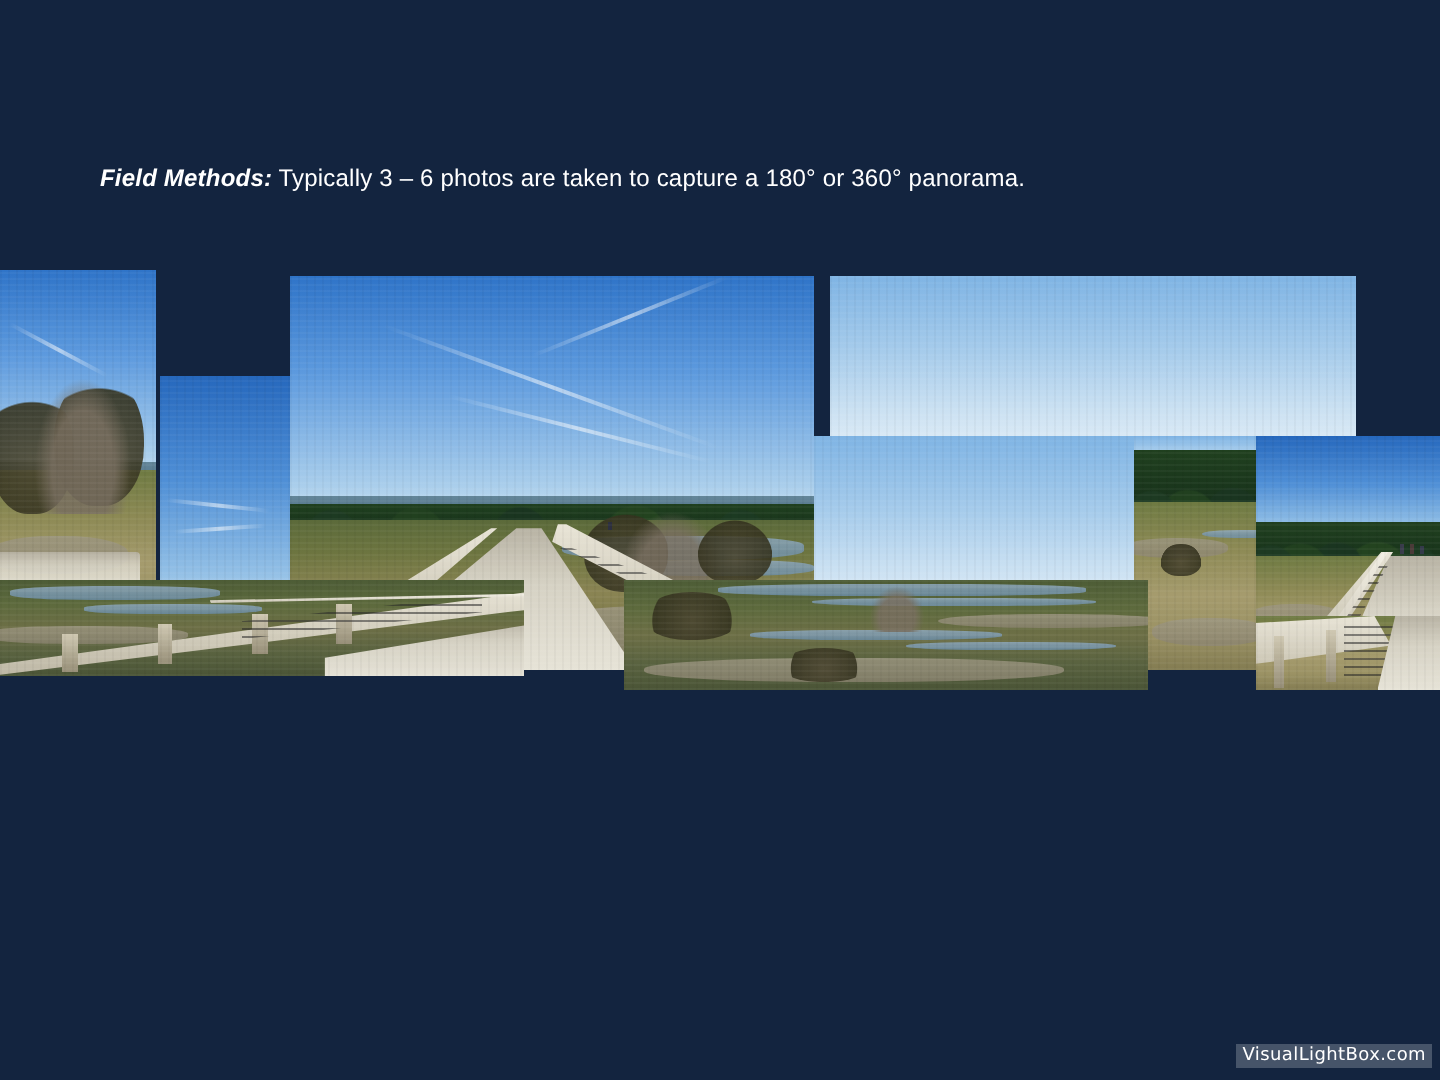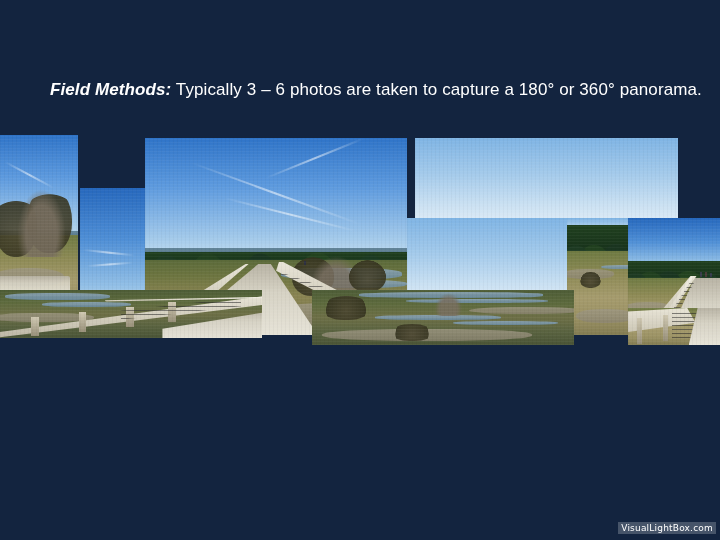--- a/index.html
+++ b/index.html
@@ -22,21 +22,21 @@
     overflow: hidden;
   }
 
   
   #caption {
     position: absolute;
     left: 50px;
     top: 80px;
     width: 640px;
     color: #ffffff;
-    font-size: 17px;
+    font-size: 12px;
     line-height: 19px;
     letter-spacing: 0.1px;
     white-space: nowrap;
   }
   #caption .lead {
     font-weight: bold;
     font-style: italic;
   }
 
   

